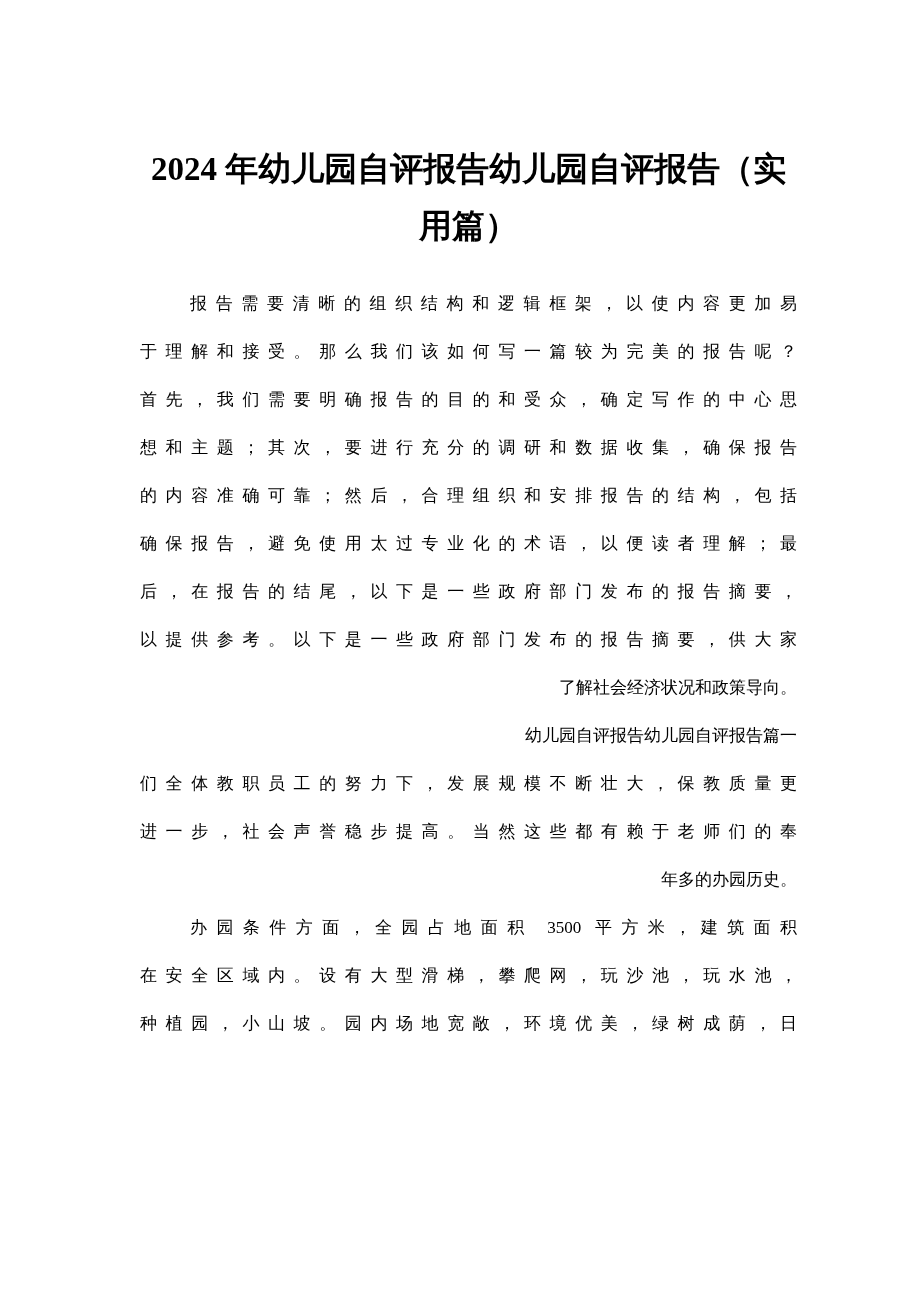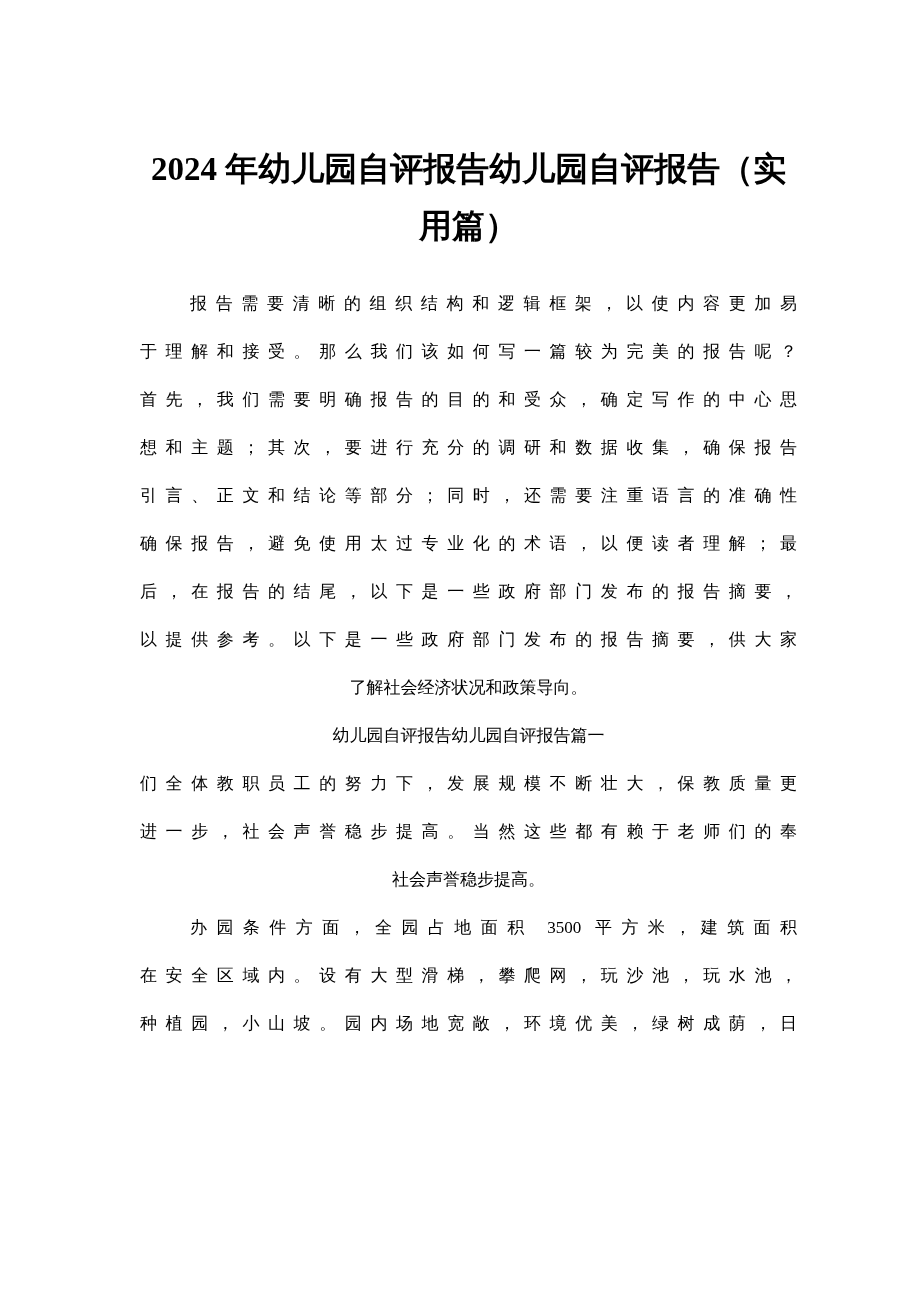--- a/index.html
+++ b/index.html
@@ -41,46 +41,46 @@
   .text-line {
     height: 48px;
     white-space: normal;
   }
   .text-line.full {
     text-align: justify;
     text-align-last: justify;
     text-justify: inter-character;
   }
   .text-line.lastline {
-    text-align: center;
+    text-align: right;
     font-family: Liberation Serif, serif;
   }
   .text-line.indent {
     text-indent: 50px;
   }
 </style>
 </head>
 <body>
 
 <div class="page">
   <h1 class="doc-title">
       <div class="title-line">2024 年幼儿园自评报告幼儿园自评报告（实</div>
       <div class="title-line">用篇）</div>
     </h1>
   <div class="doc-body">
       <div class="text-line full indent">报告需要清晰的组织结构和逻辑框架，以使内容更加易</div>
       <div class="text-line full">于理解和接受。那么我们该如何写一篇较为完美的报告呢？</div>
       <div class="text-line full">首先，我们需要明确报告的目的和受众，确定写作的中心思</div>
       <div class="text-line full">想和主题；其次，要进行充分的调研和数据收集，确保报告</div>
-      <div class="text-line full">引言、正文和结论等部分；同时，还需要注重语言的准确性</div>
+      <div class="text-line full">的内容准确可靠；然后，合理组织和安排报告的结构，包括</div>
       <div class="text-line full">确保报告，避免使用太过专业化的术语，以便读者理解；最</div>
       <div class="text-line full">后，在报告的结尾，以下是一些政府部门发布的报告摘要，</div>
       <div class="text-line full">以提供参考。以下是一些政府部门发布的报告摘要，供大家</div>
       <div class="text-line lastline">了解社会经济状况和政策导向。</div>
       <div class="text-line lastline">幼儿园自评报告幼儿园自评报告篇一</div>
       <div class="text-line full">们全体教职员工的努力下，发展规模不断壮大，保教质量更</div>
       <div class="text-line full">进一步，社会声誉稳步提高。当然这些都有赖于老师们的奉</div>
-      <div class="text-line lastline">社会声誉稳步提高。</div>
+      <div class="text-line lastline">年多的办园历史。</div>
       <div class="text-line full indent">办园条件方面，全园占地面积 3500 平方米，建筑面积</div>
       <div class="text-line full">在安全区域内。设有大型滑梯，攀爬网，玩沙池，玩水池，</div>
       <div class="text-line full">种植园，小山坡。园内场地宽敞，环境优美，绿树成荫，日</div>
     </div>
 </div>
 
 </body></html>

